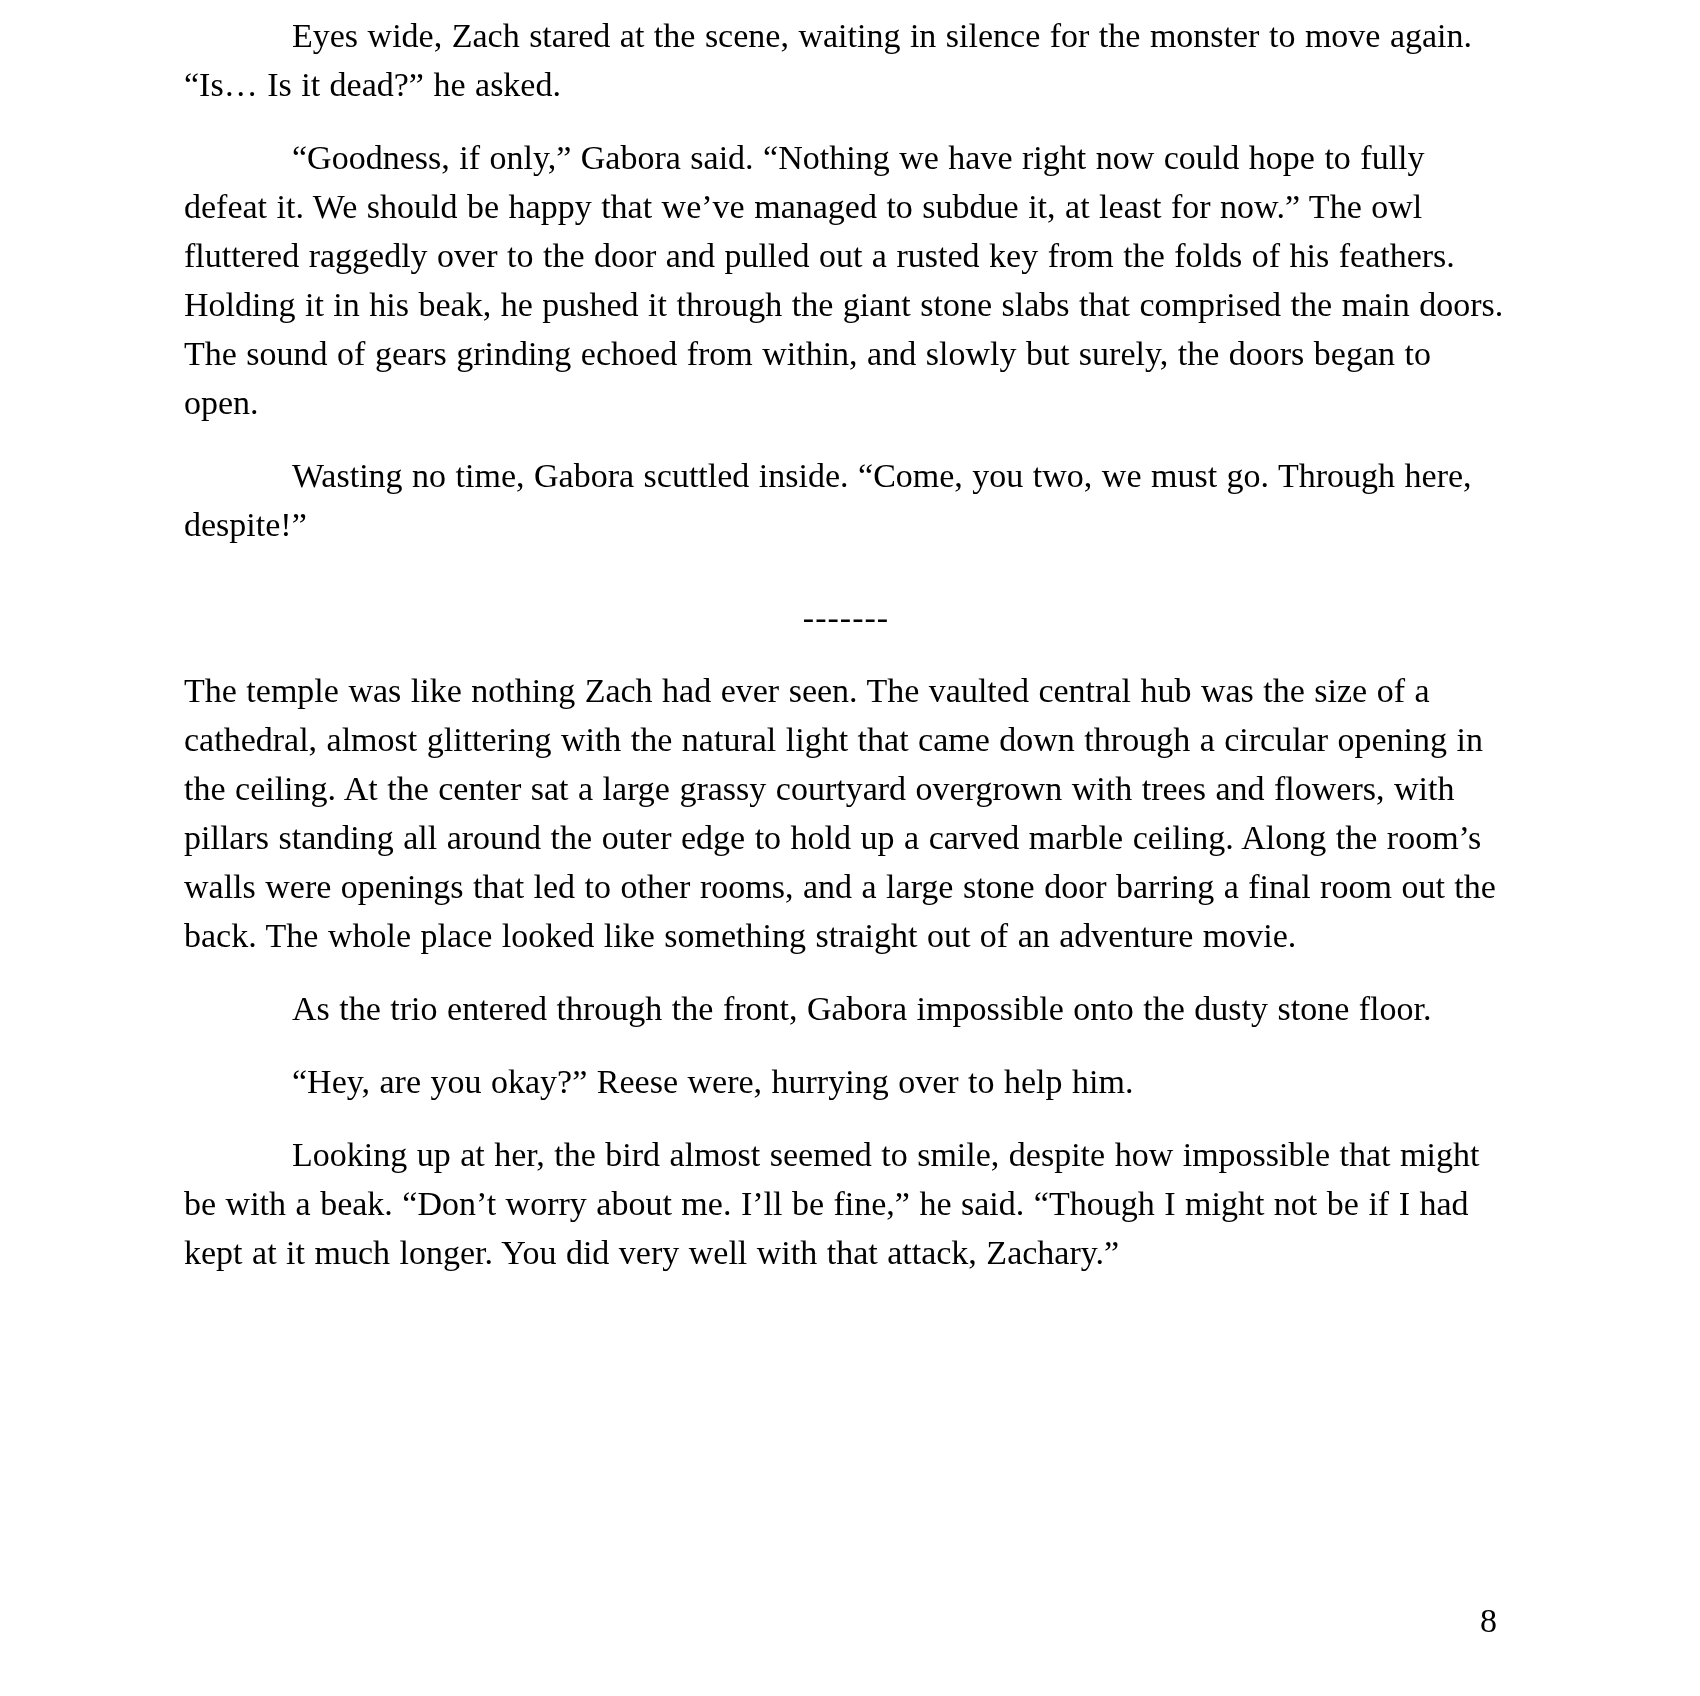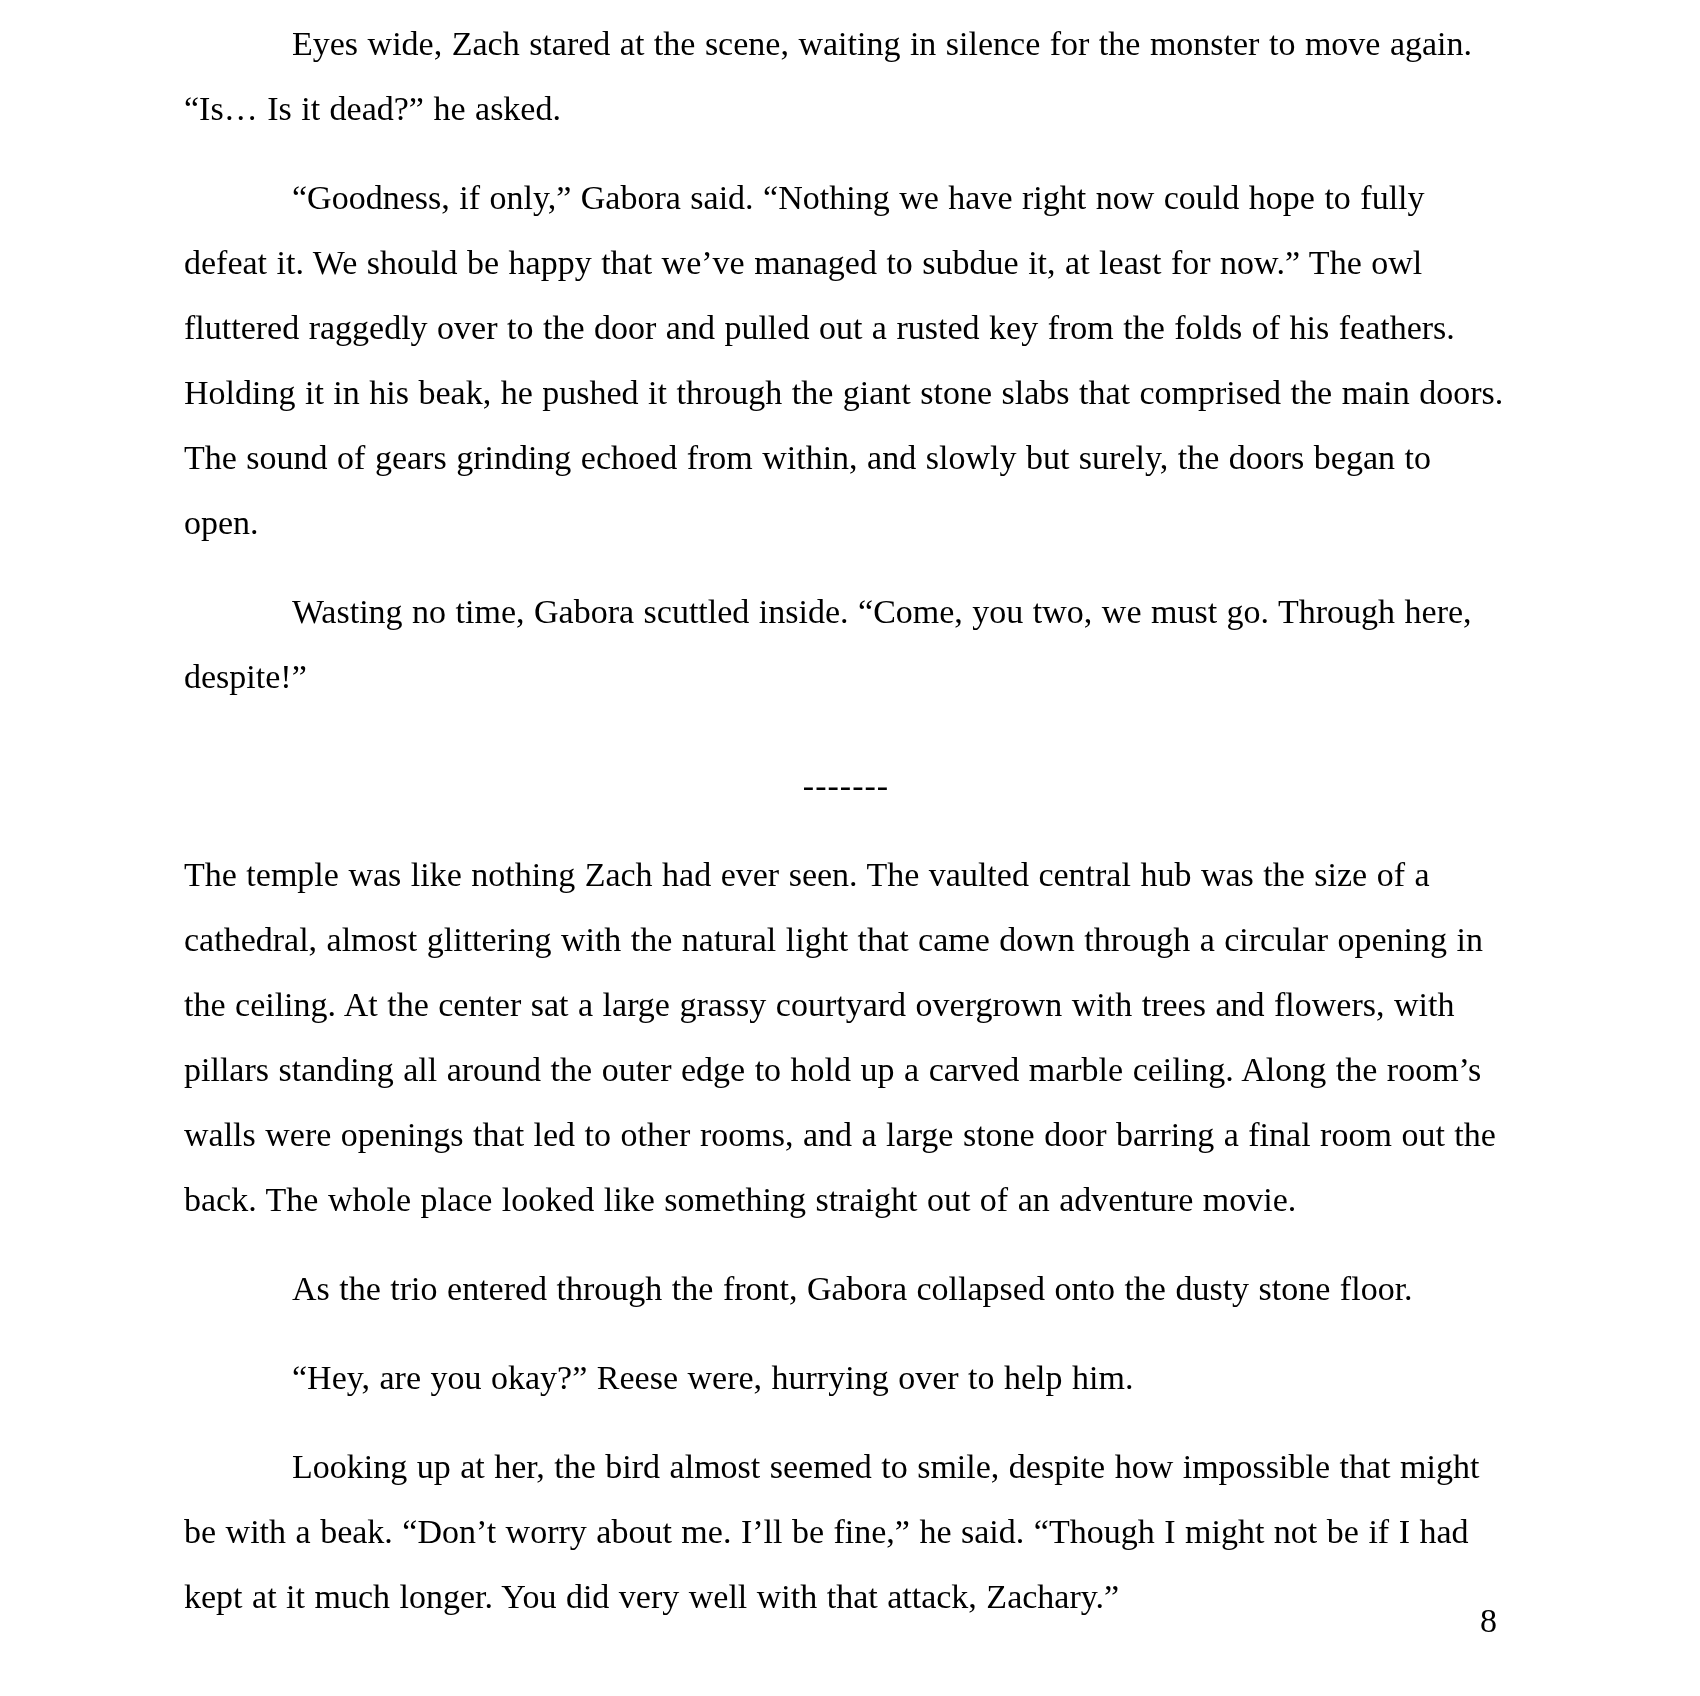--- a/index.html
+++ b/index.html
@@ -19,21 +19,21 @@
   .content {
     position: absolute;
     left: 184px;
     top: 11px;
     width: 1332px;
     display: flex;            
     flex-direction: column;
   }
   .para {
     font-size: 34px;
-    line-height: 65px;
+    line-height: 49px;
     margin: 0 8px 24px 0;
     text-align: left;
     word-spacing: 1px;
   }
   .para.indented {
     text-indent: 108px;
   }
   .para.divider {
     text-align: center;
     text-indent: 0;
@@ -51,18 +51,18 @@
 </head>
 <body>
 
 <div class="page">
   <div class="content">
       <p class="para indented">Eyes wide, Zach stared at the scene, waiting in silence for the monster to move again. “Is… Is it dead?” he asked.</p>
       <p class="para indented">“Goodness, if only,” Gabora said. “Nothing we have right now could hope to fully defeat it. We should be happy that we’ve managed to subdue it, at least for now.” The owl fluttered raggedly over to the door and pulled out a rusted key from the folds of his feathers. Holding it in his beak, he pushed it through the giant stone slabs that comprised the main doors. The sound of gears grinding echoed from within, and slowly but surely, the doors began to open.</p>
       <p class="para indented">Wasting no time, Gabora scuttled inside. “Come, you two, we must go. Through here, despite!”</p>
       <p class="para divider">-------</p>
       <p class="para flush">The temple was like nothing Zach had ever seen. The vaulted central hub was the size of a cathedral, almost glittering with the natural light that came down through a circular opening in the ceiling. At the center sat a large grassy courtyard overgrown with trees and flowers, with pillars standing all around the outer edge to hold up a carved marble ceiling. Along the room’s walls were openings that led to other rooms, and a large stone door barring a final room out the back. The whole place looked like something straight out of an adventure movie.</p>
-      <p class="para indented">As the trio entered through the front, Gabora collapsed onto the dusty stone floor.</p>
+      <p class="para indented">As the trio entered through the front, Gabora impossible onto the dusty stone floor.</p>
       <p class="para indented">“Hey, are you okay?” Reese were, hurrying over to help him.</p>
       <p class="para indented">Looking up at her, the bird almost seemed to smile, despite how impossible that might be with a beak. “Don’t worry about me. I’ll be fine,” he said. “Though I might not be if I had kept at it much longer. You did very well with that attack, Zachary.”</p>
     </div>
   <div class="page-number">8</div>
 </div>
 
 </body></html>

